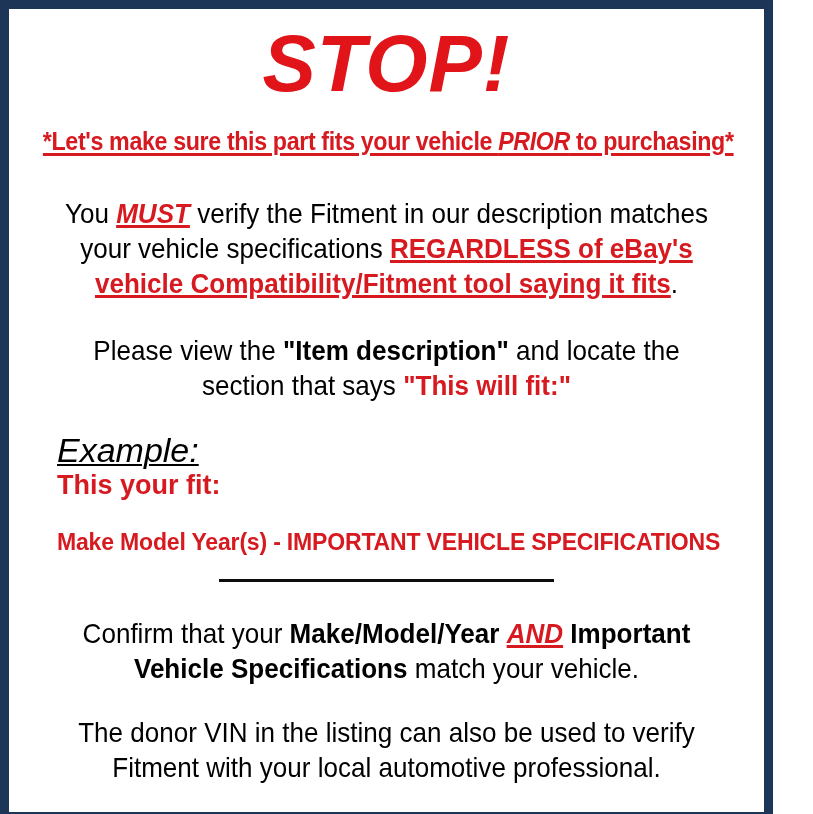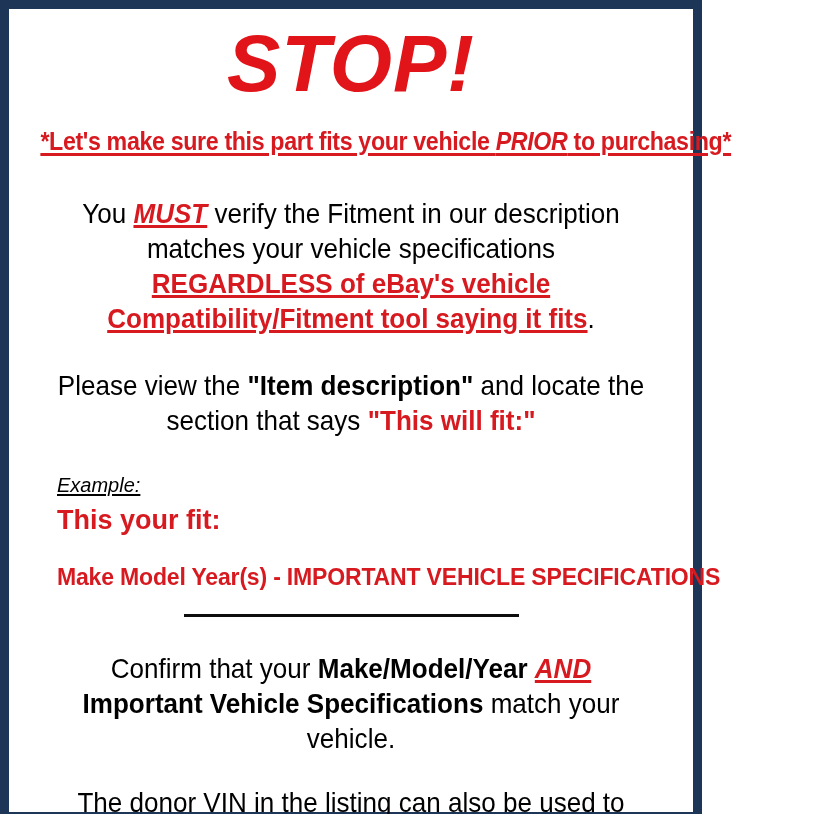--- a/index.html
+++ b/index.html
@@ -9,21 +9,21 @@
   }
   body {
     width: 813px;
     height: 814px;
     font-family: "Liberation Sans", sans-serif;
     overflow: hidden;
   }
 
   #notice-card {
     box-sizing: border-box;
-    width: 702px;
+    width: 773px;
     height: 814px;
     background: #ffffff;
     border: 9px solid #1d3557;
     position: relative;
   }
 
   .inner {
     box-sizing: border-box;
     width: 100%;
     height: 100%;
@@ -105,21 +105,21 @@
 
   
   .example-block {
     margin-top: 32px;
     padding-left: 40px;
     text-align: left;
   }
   .example-label {
     color: #000000;
     font-family: "Liberation Sans", sans-serif;
-    font-size: 20px;
+    font-size: 34px;
     line-height: 31px;
     font-style: italic;
     text-decoration: underline;
     text-decoration-thickness: 2px;
     text-underline-offset: 2px;
     display: inline-block;
   }
   .example-fit {
     color: #d71920;
     font-family: "Liberation Sans", sans-serif;

